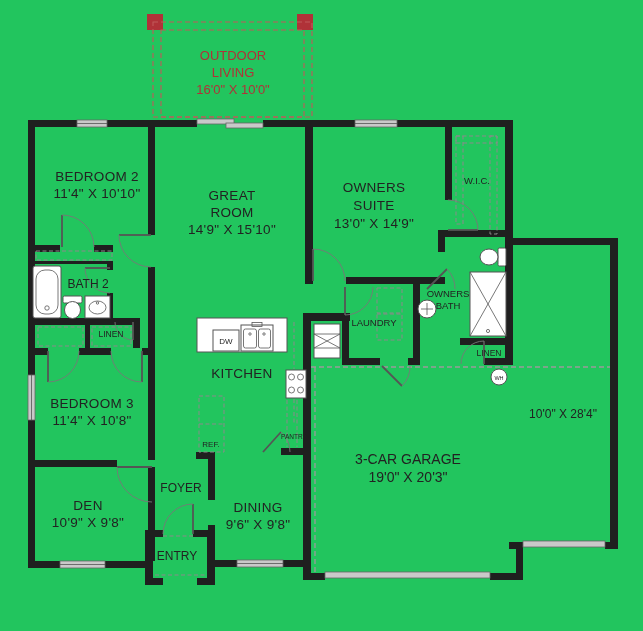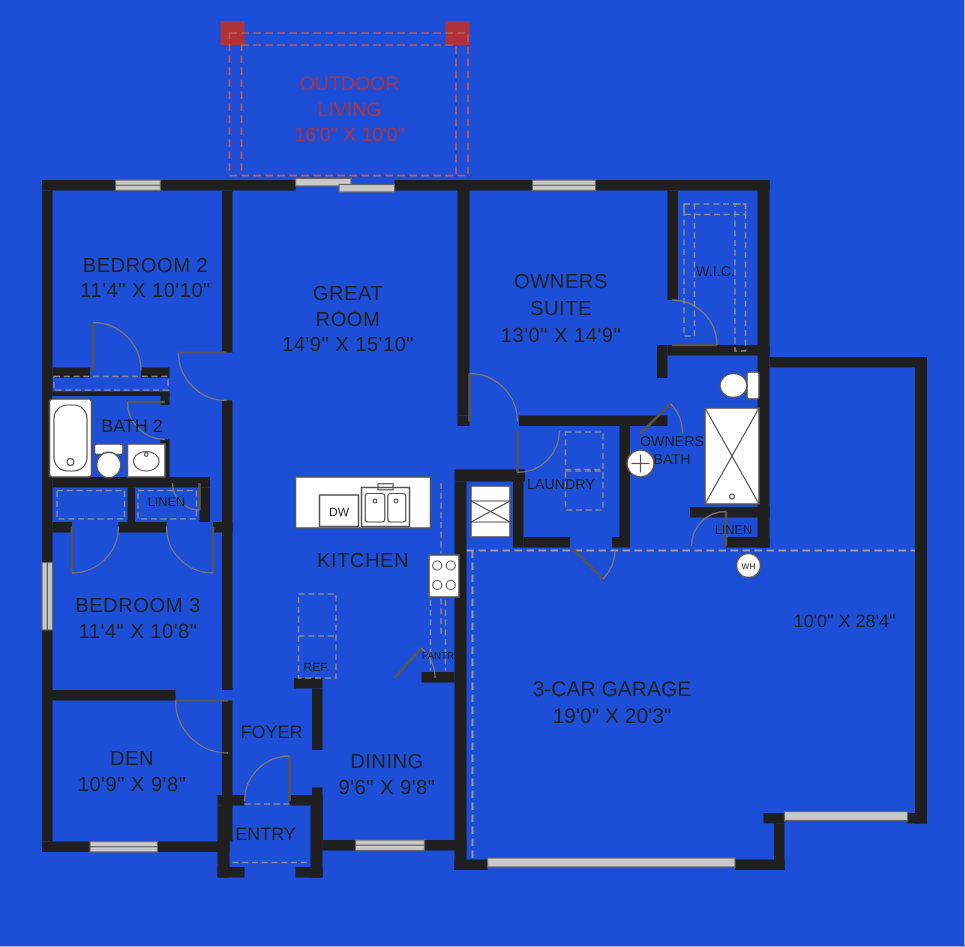--- a/index.html
+++ b/index.html
@@ -1,16 +1,16 @@
 <!DOCTYPE html>
 <html><head>
 <meta charset="utf-8">
 <style>
   html,body{margin:0;padding:0;background:#ffffff;}
-  .stage{position:relative;width:643px;height:631px;background:#1d4ed8;overflow:hidden;}
+  .stage{position:relative;width:643px;height:631px;background:#22c55e;overflow:hidden;}
   svg{display:block;}
   text{font-family:"Liberation Sans","DejaVu Sans",sans-serif;fill:#222222;}
   .room-lbl{font-size:13.5px;letter-spacing:.3px;}
   .room-lbl-md{font-size:12px;}
   .room-lbl-sm{font-size:9.5px;}
   .room-lbl-xs{font-size:8.5px;}
   .fix-lbl{font-size:8px;}
   .fix-lbl-xs{font-size:6.5px;}
   .wh-lbl{font-size:5.5px;}
   .garage-lbl{font-size:14px;}

